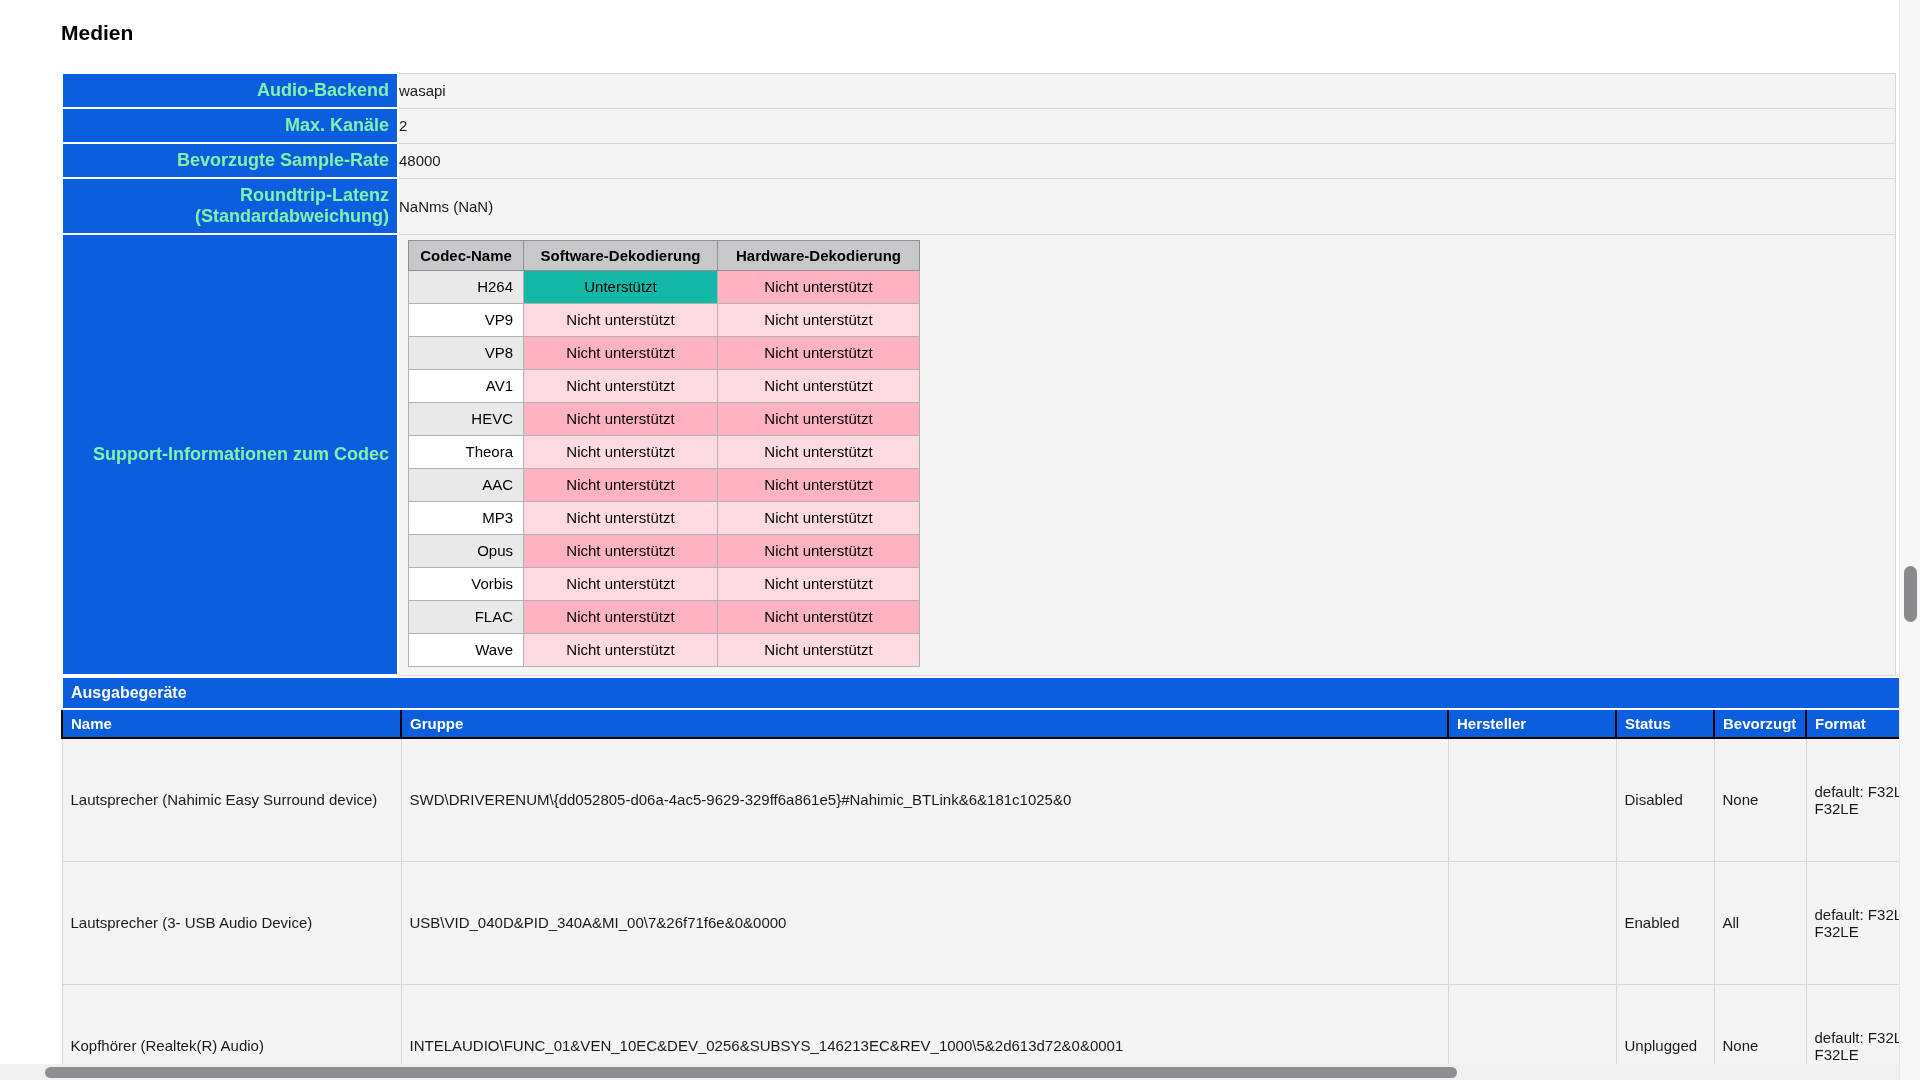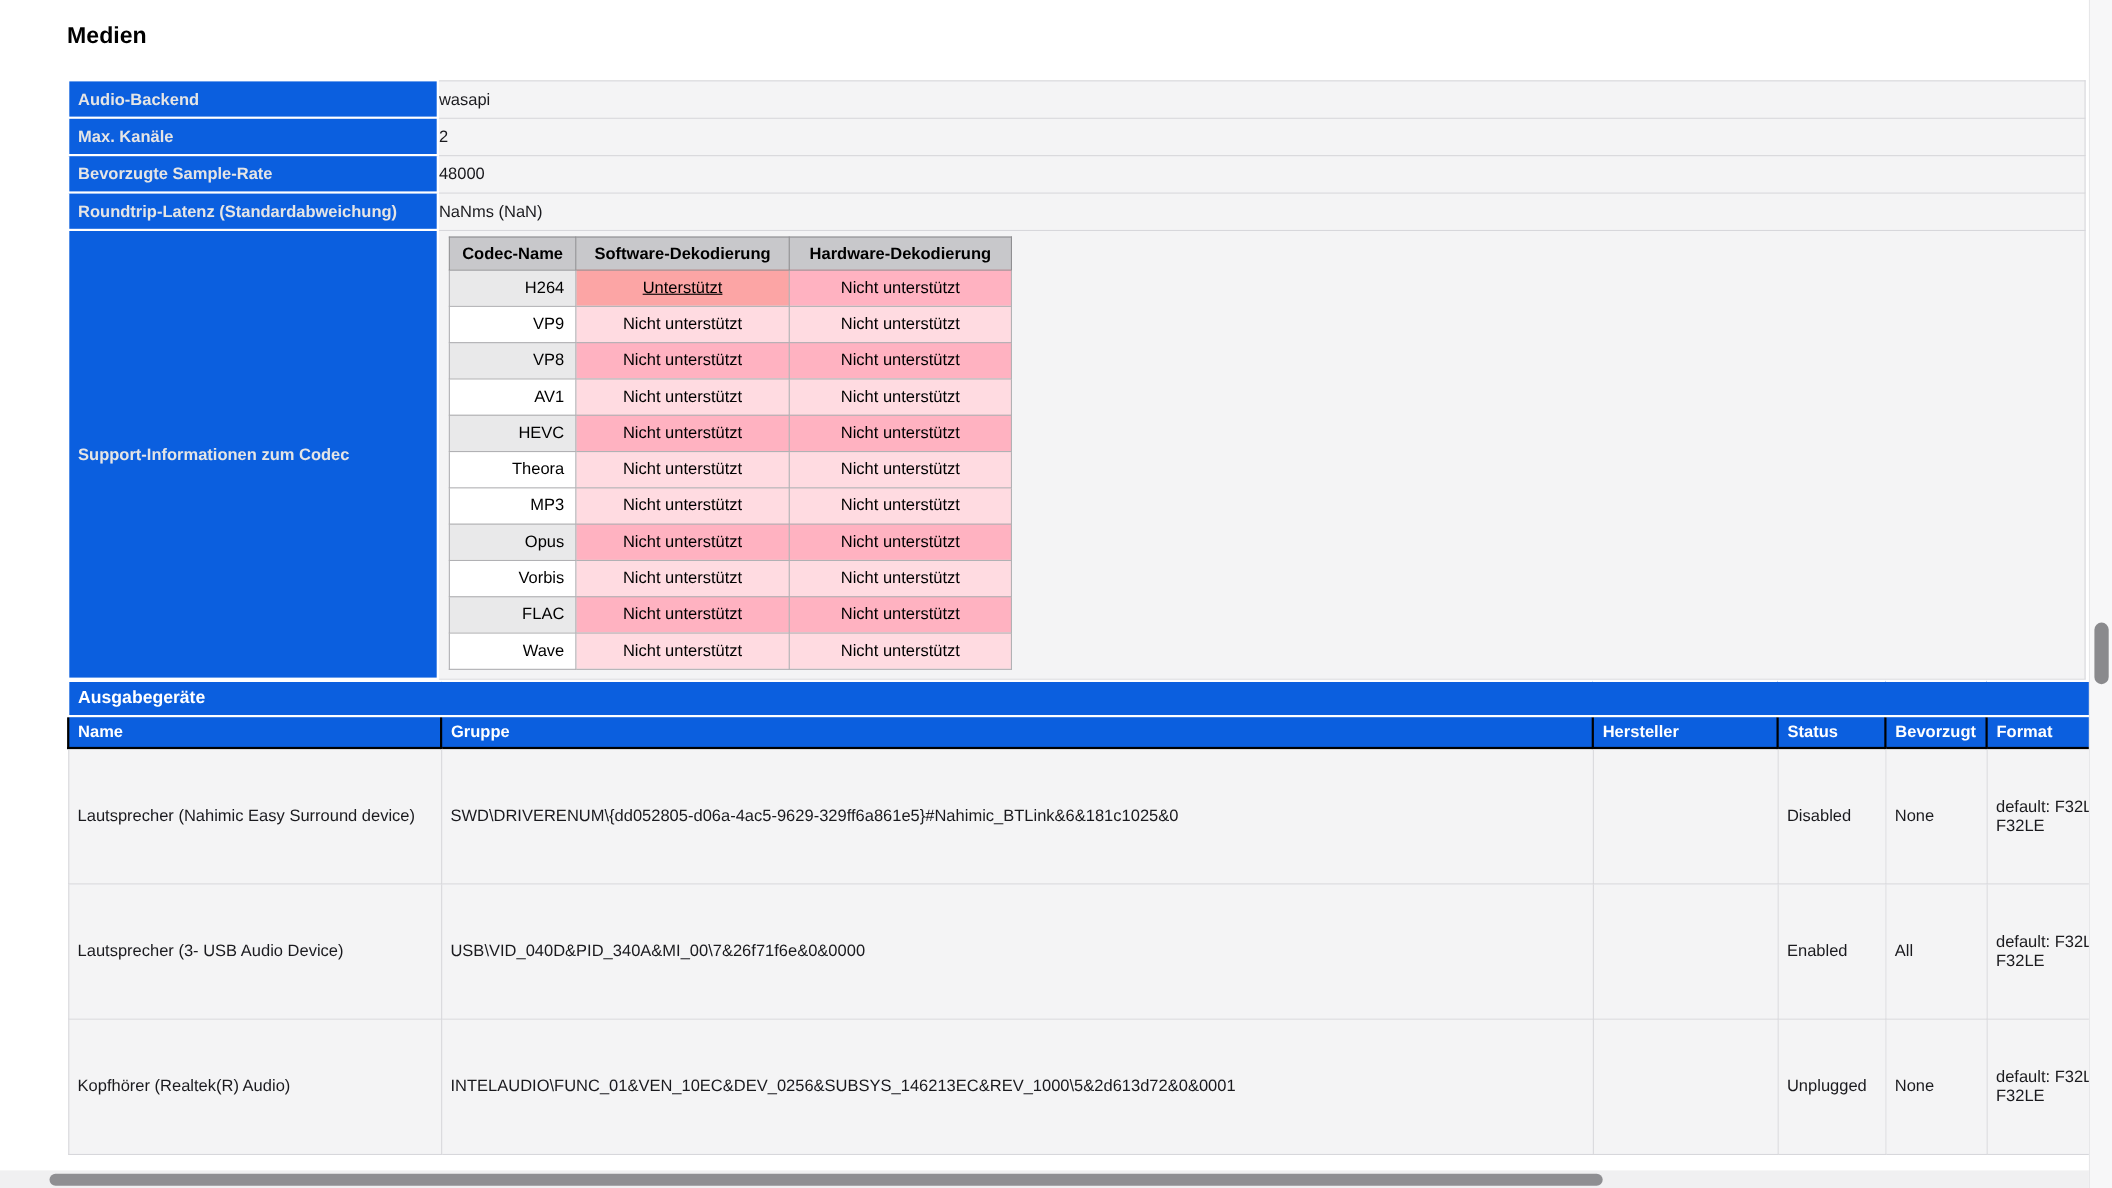--- a/index.html
+++ b/index.html
@@ -10,22 +10,22 @@
   .content { position: absolute; top: 14px; left: 61px; }
 
   .section-title { font-size: 21px; font-weight: 700; color: #000; margin: 7px 0 27px 0; }
 
   table { border-collapse: collapse; }
 
   
   .main-table { table-layout: fixed; width: 1835px; }
   .main-table col.col-label { width: 336px; }
   .blue-th {
-    background: #0b5fdf; color: #e5e5e5; font-weight: 700; font-size: 15px;
-    text-align: left; padding: 6px 8px; border: 2px solid #ffffff; vertical-align: middle;
+    background: #0b5fdf; color: #86efac; font-weight: 700; font-size: 18px;
+    text-align: right; padding: 6px 8px; border: 2px solid #ffffff; vertical-align: middle;
   }
   .value-td {
     background: #f4f4f5; border: 1px solid #d7d7db; font-size: 15px;
     color: #1a1a1e; padding: 6px 0; vertical-align: middle;
   }
   .main-table tr.simple { height: 34px; }
 
   
   .codec-cell { vertical-align: top; padding: 5px 8px 8px 9px; }
   .codec-table { border-collapse: collapse; }
@@ -37,21 +37,21 @@
     font-size: 15px; font-weight: 700; padding: 6px 10px; height: 19px; text-align: center;
   }
   .codec-table td {
     border: 1px solid #b1b1b4; font-size: 15px; color: #000;
     padding: 0 10px; height: 33px; vertical-align: middle;
   }
   .codec-name { text-align: right; }
   .codec-status { text-align: center; }
   .name-a { background: #e9e9ea; }
   .name-b { background: #ffffff; }
-  .sup-a   { background: #fca5a5; text-decoration: underline; }
+  .sup-a   { background: #14b8a6; }
   .unsup-a { background: #ffb2c1; }
   .unsup-b { background: #ffdbe1; }
 
   
   .devices-table { table-layout: fixed; width: 1874px; }
   .devices-table col.d-name { width: 339px; }
   .devices-table col.d-group { width: 1047px; }
   .devices-table col.d-vendor { width: 168px; }
   .devices-table col.d-status { width: 98px; }
   .devices-table col.d-pref { width: 92px; }
@@ -159,20 +159,25 @@
                   </tr>
                   <tr>
                     <td class="codec-name name-a">HEVC</td>
                     <td class="codec-status unsup-a">Nicht unterstützt</td>
                     <td class="codec-status unsup-a">Nicht unterstützt</td>
                   </tr>
                   <tr>
                     <td class="codec-name name-b">Theora</td>
                     <td class="codec-status unsup-b">Nicht unterstützt</td>
                     <td class="codec-status unsup-b">Nicht unterstützt</td>
+                  </tr>
+                  <tr>
+                    <td class="codec-name name-a">AAC</td>
+                    <td class="codec-status unsup-a">Nicht unterstützt</td>
+                    <td class="codec-status unsup-a">Nicht unterstützt</td>
                   </tr>
                   <tr>
                     <td class="codec-name name-b">MP3</td>
                     <td class="codec-status unsup-b">Nicht unterstützt</td>
                     <td class="codec-status unsup-b">Nicht unterstützt</td>
                   </tr>
                   <tr>
                     <td class="codec-name name-a">Opus</td>
                     <td class="codec-status unsup-a">Nicht unterstützt</td>
                     <td class="codec-status unsup-a">Nicht unterstützt</td>

